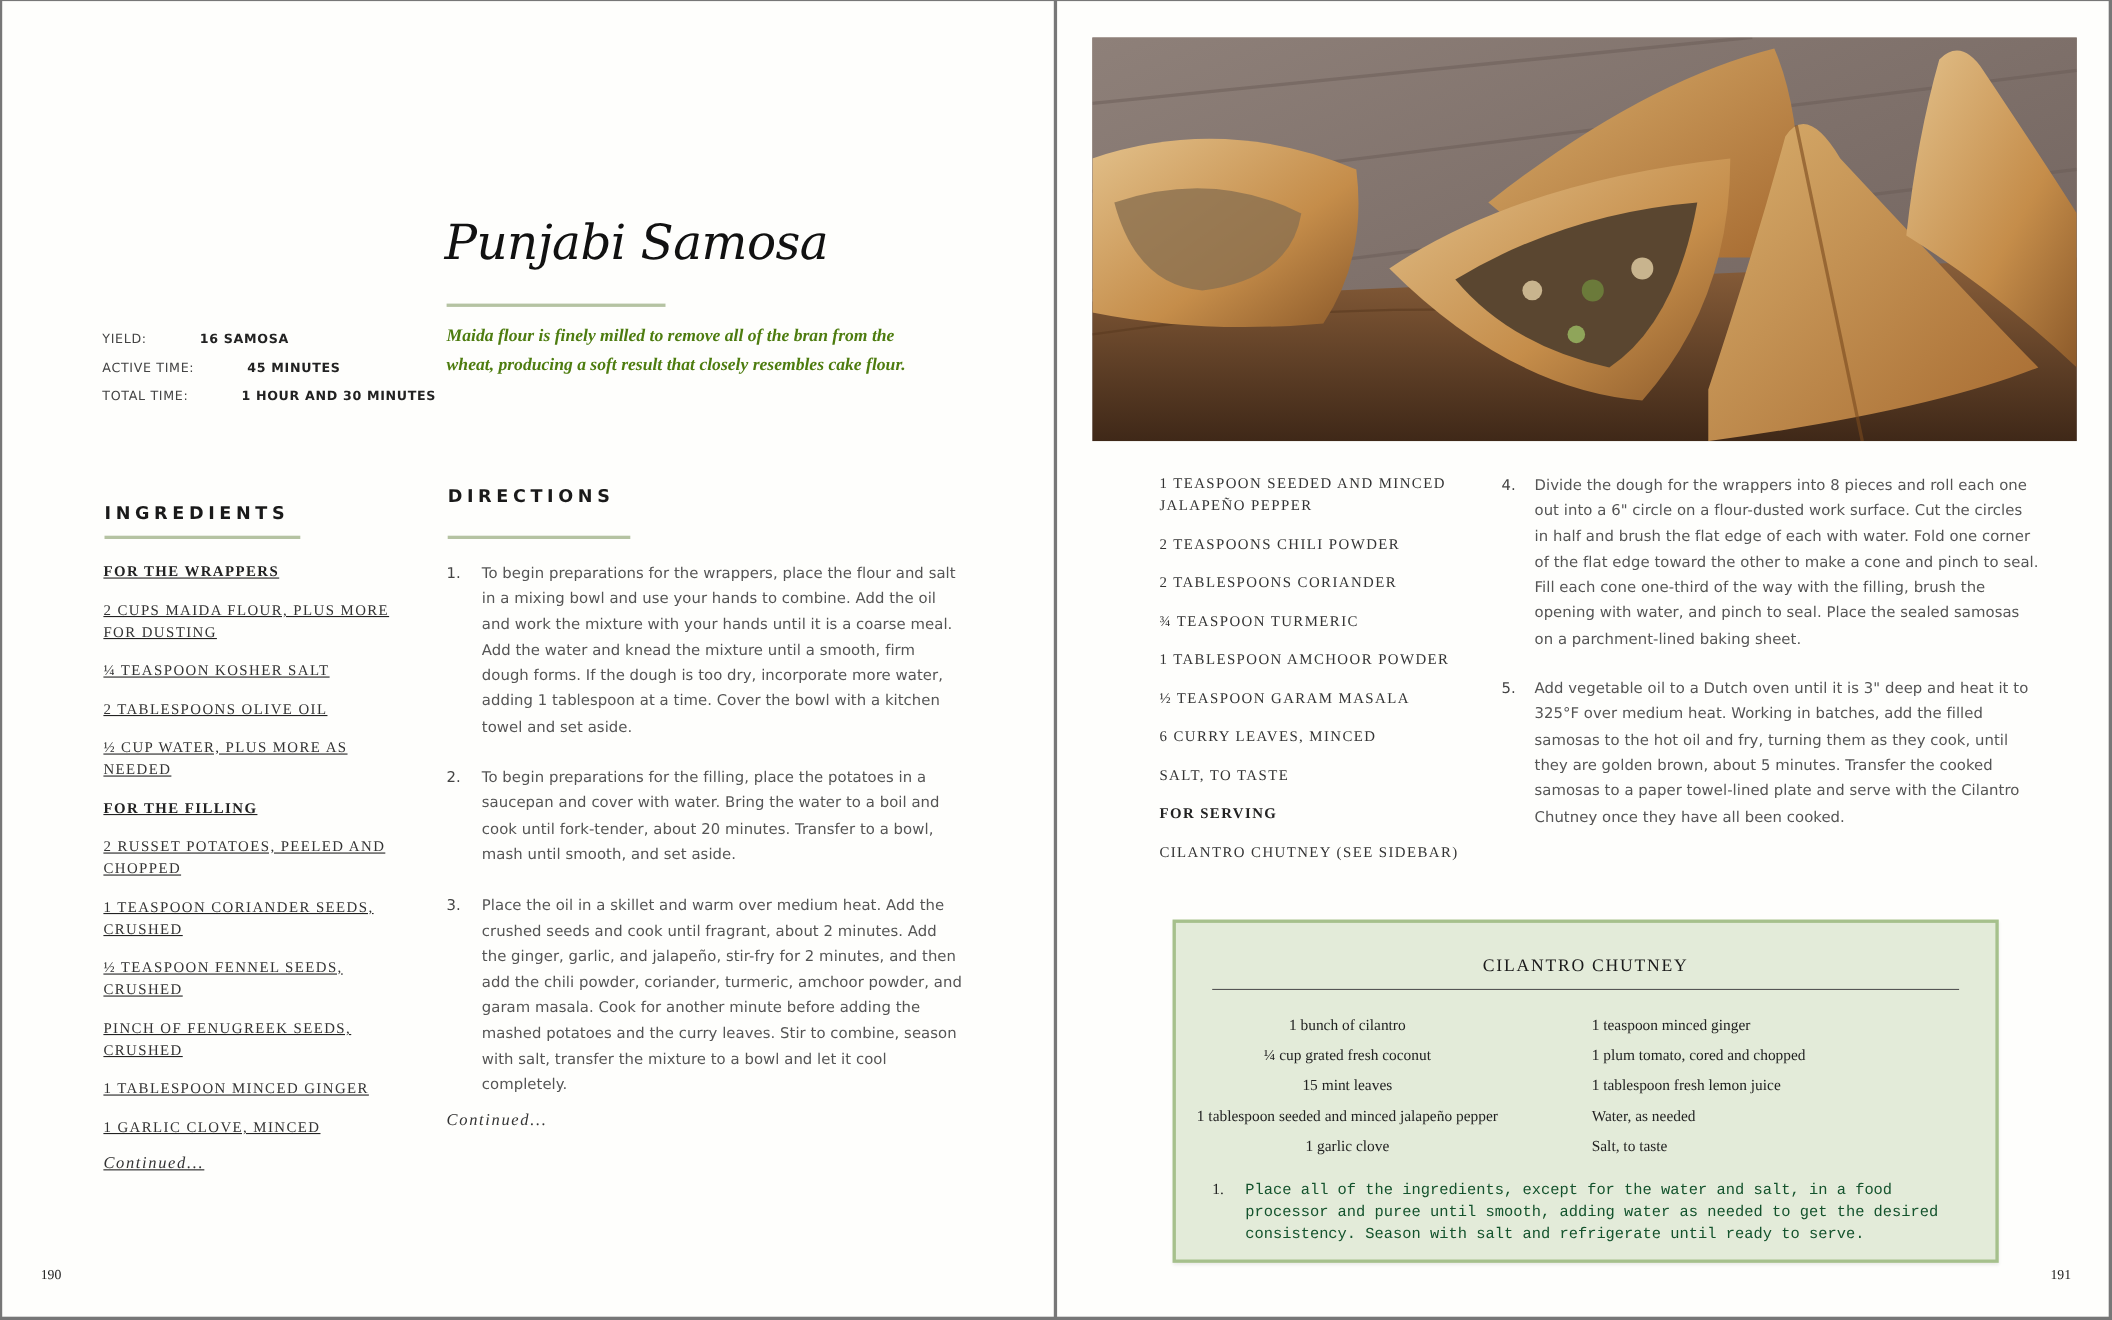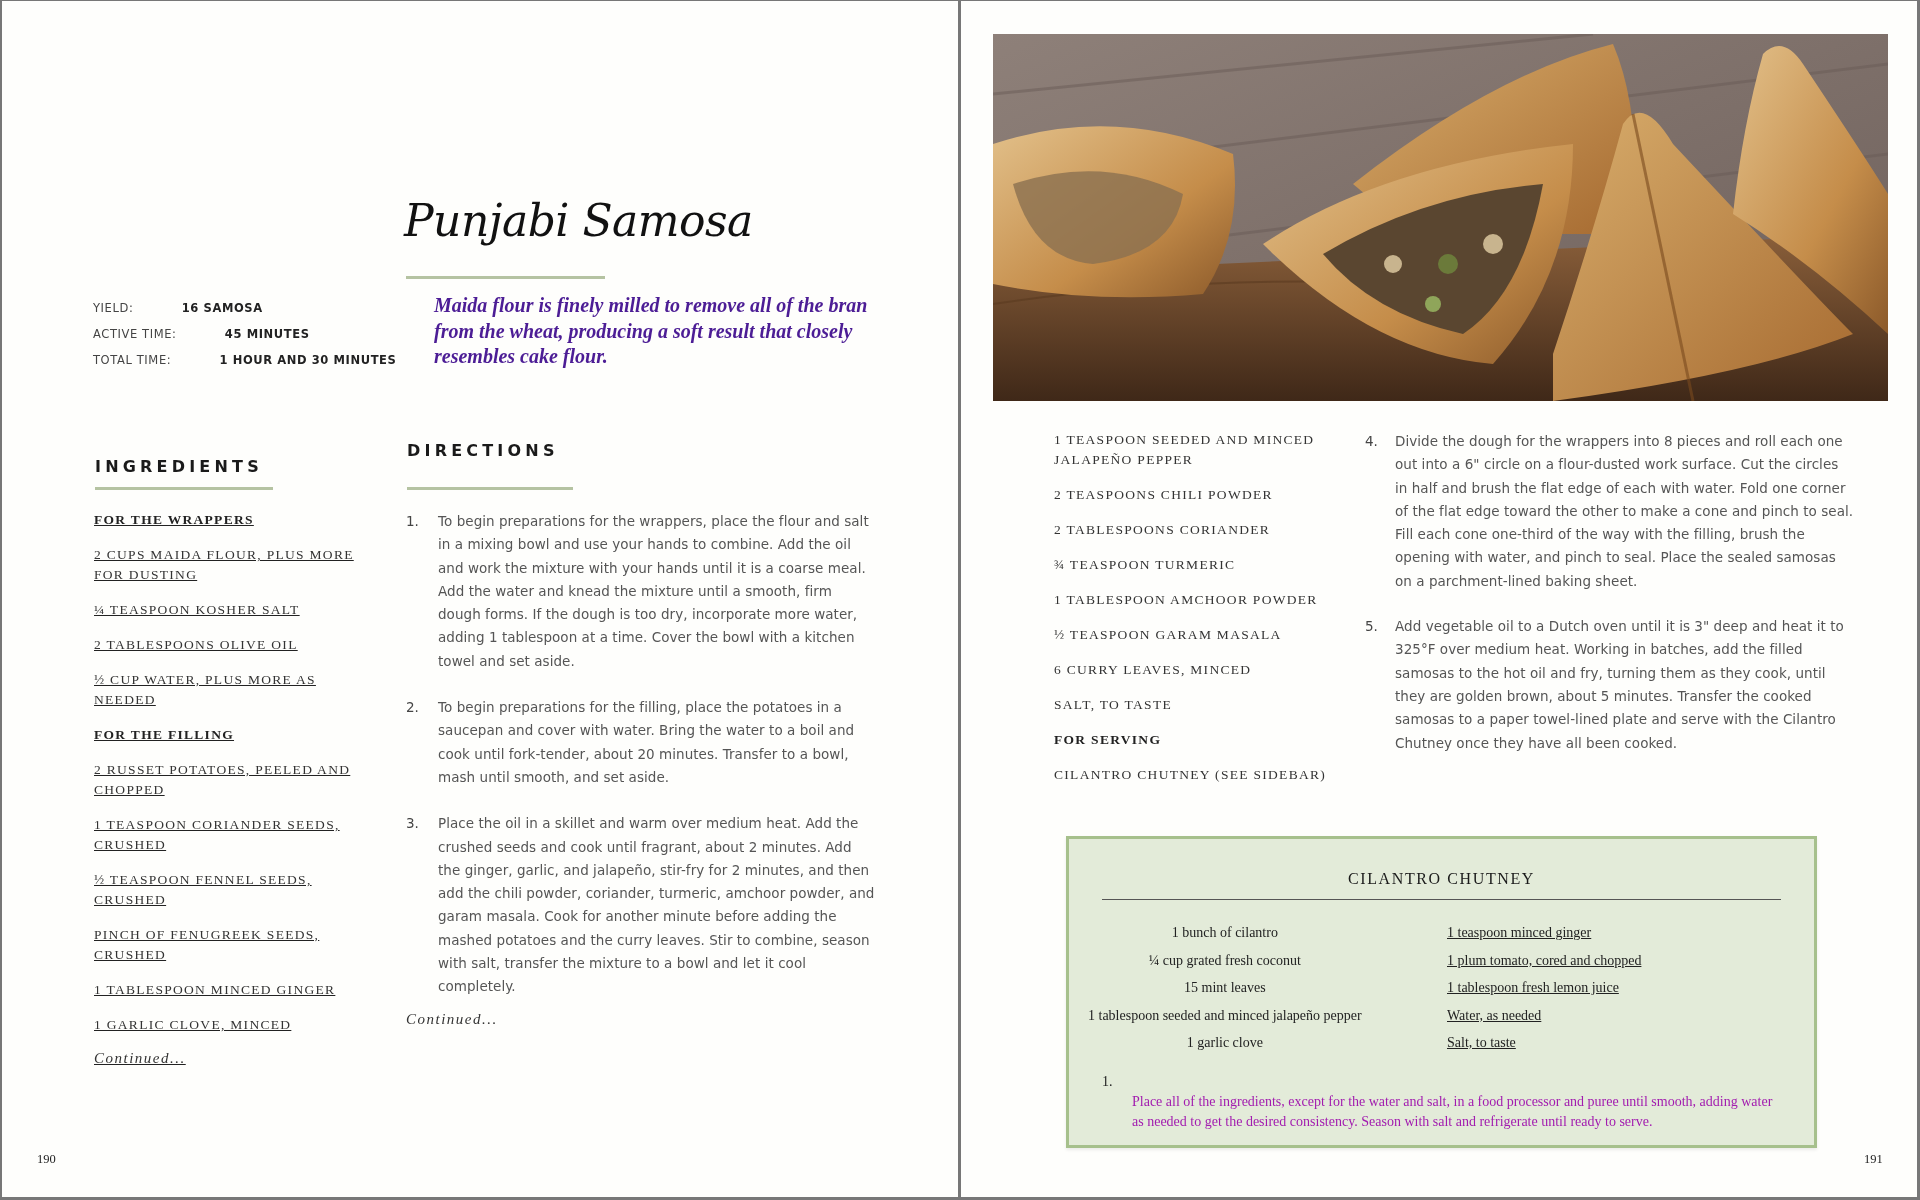--- a/index.html
+++ b/index.html
@@ -12,21 +12,21 @@
   .page-right { left: 961px; width: 956px; }
   .sans { font-family: "DejaVu Sans", "Liberation Sans", sans-serif; }
 
   
   .meta { position: absolute; left: 91px; top: 294px; }
   .meta-row { font-size: 11.5px; letter-spacing: 0.6px; color: #444; line-height: 26px; }
   .meta-row b { color: #222; font-weight: bold; margin-left: 44px; }
 
   .title { position: absolute; left: 402px; top: 194px; font-family: "DejaVu Serif", serif; font-style: italic; font-size: 44px; color: #111; letter-spacing: -0.5px; }
   .title-rule { position: absolute; left: 404px; top: 275px; width: 199px; height: 3px; background: #b5c3a2; }
-  .subtitle { position: absolute; left: 404px; top: 292px; width: 440px; font-family: "Liberation Serif", serif; font-style: italic; font-weight: bold; font-size: 20px; line-height: 25.5px; color: #4c1d95; margin-left: 28px; }
+  .subtitle { position: absolute; left: 404px; top: 292px; width: 440px; font-family: "Liberation Serif", serif; font-style: italic; font-weight: bold; font-size: 16px; line-height: 25.5px; color: #4d7c0f; }
 
   .section-heading { position: absolute; font-size: 16px; font-weight: bold; letter-spacing: 4.2px; color: #1a1a1a; }
   .section-rule { position: absolute; height: 2.5px; background: #b5c3a2; }
 
   .ingredients { position: absolute; left: 92px; top: 509px; width: 275px; text-decoration: underline; }
   .ing { font-family: "Liberation Serif", serif; font-size: 13.5px; letter-spacing: 1.3px; color: #333; line-height: 20px; margin-bottom: 15px; text-transform: uppercase; }
   .ing.sub { font-weight: bold; color: #222; }
   .continued { font-family: "Liberation Serif", serif; font-style: italic; font-size: 15px; letter-spacing: 1.5px; color: #333; }
 
   .directions { position: absolute; left: 404px; top: 509px; width: 470px; }
@@ -43,25 +43,25 @@
   .ingredients-r { position: absolute; left: 93px; top: 429px; width: 285px; }
   .directions-r { position: absolute; left: 404px; top: 429px; width: 490px; }
   .directions-r .step-num { width: 30px; }
   .directions-r .step { margin-bottom: 22px; }
 
   .chutney-box { position: absolute; left: 105px; top: 835px; width: 751px; height: 312px; background: #e3ebd9; border: 3px solid #a6c08c; box-shadow: 0 2px 3px rgba(0,0,0,0.08); }
   .chutney-title { position: absolute; left: 0; right: 0; top: 31px; text-align: center; font-family: "Liberation Serif", serif; font-size: 16px; letter-spacing: 1.6px; color: #1a1a1a; }
   .chutney-rule { position: absolute; left: 33px; right: 33px; top: 60px; height: 1px; background: #555; }
   .chutney-col { position: absolute; top: 80px; }
   .chutney-col.c1 { left: 19px; text-align: center; }
-  .chutney-col.c2 { left: 378px; text-decoration: underline; }
+  .chutney-col.c2 { left: 378px; }
   .chutney-item { font-family: "Liberation Serif", serif; font-size: 14px; color: #222; line-height: 27.5px; }
   .chutney-step { position: absolute; left: 33px; right: 30px; top: 233px; display: flex; }
   .chutney-step .num { width: 30px; flex: none; font-family: "Liberation Serif", serif; font-size: 14px; line-height: 20px; color: #222; }
-  .chutney-step .txt { flex: 1; font-family: Liberation Serif, serif; font-size: 14px; line-height: 20px; color: #a21caf; margin-top: 20px; }
+  .chutney-step .txt { flex: 1; font-family: Liberation Mono, monospace; font-size: 14px; line-height: 20px; color: #14532d; }
 </style>
 </head>
 <body>
 
 <div class="spread">
 
   <div class="page page-left">
 
     <div class="meta">
       <div class="meta-row sans">

